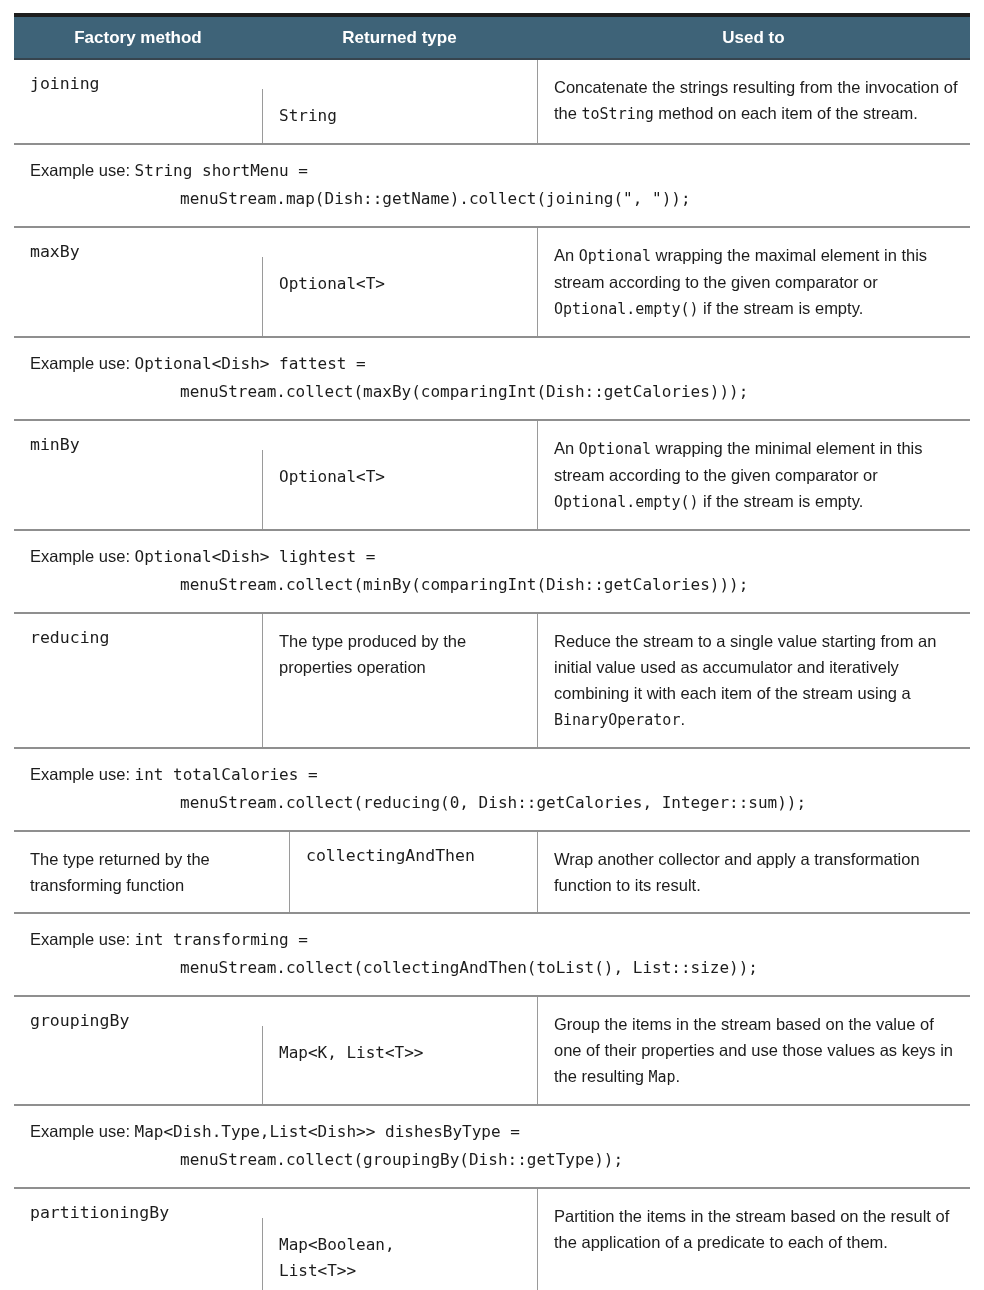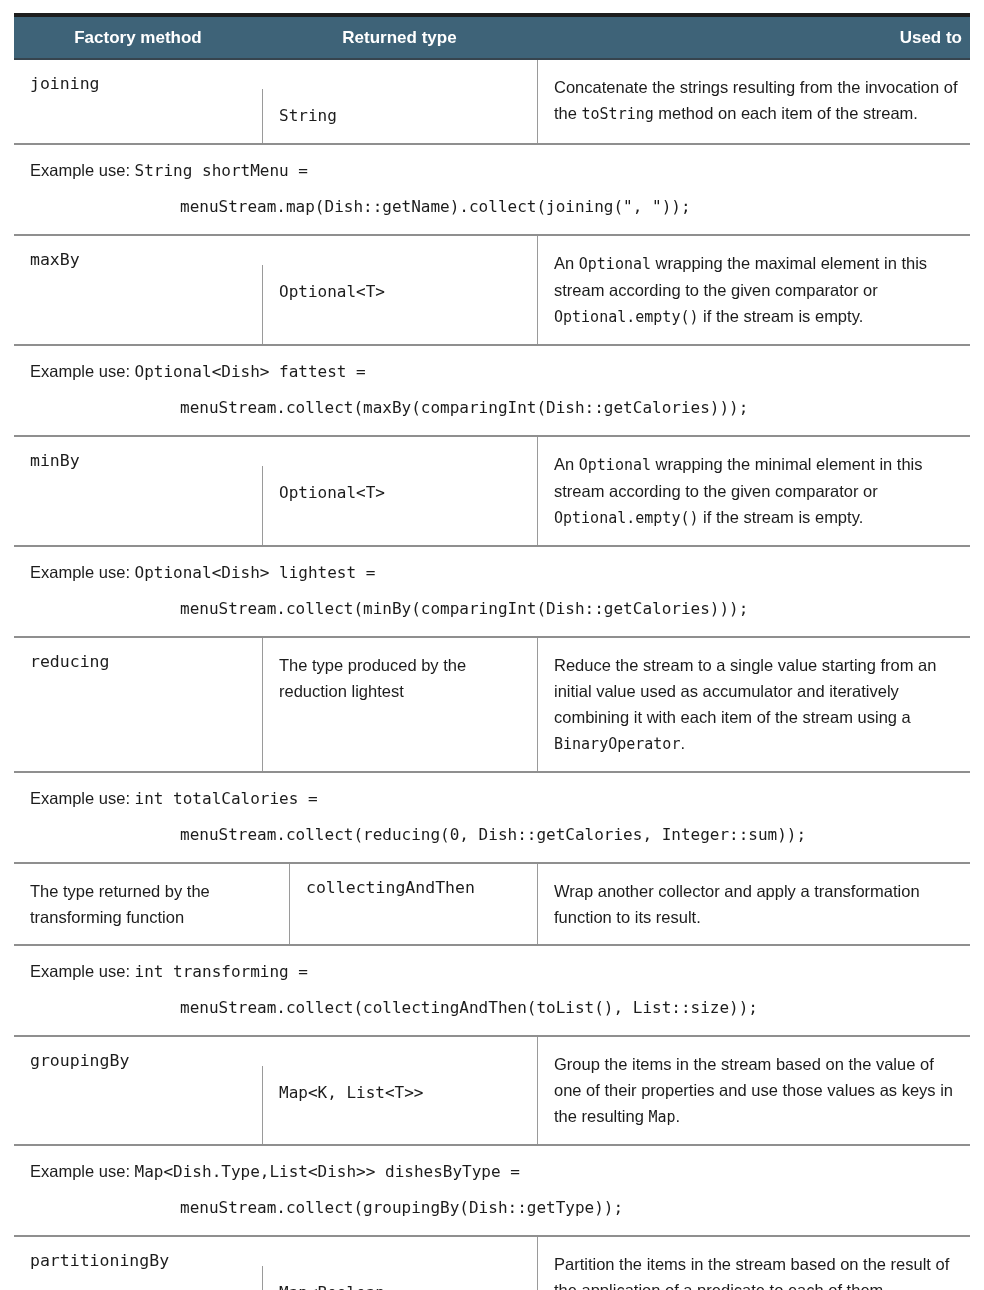--- a/index.html
+++ b/index.html
@@ -22,21 +22,21 @@
   }
   .th {
     color: #ffffff;
     font-weight: bold;
     font-size: 17px;
     text-align: center;
     padding: 11px 8px 10px 8px;
   }
   .th-1 { width: 248px; }
   .th-2 { width: 275px; }
-  .th-3 { flex: 1; text-align: right; }
+  .th-3 { flex: 1; }
 
   
   .method-row {
     display: flex;
     border-bottom: 2px solid #8f8f8f;
   }
   .cell { padding: 14px 16px 14px 16px; }
   .cell + .cell { border-left: 1px solid #9a9a9a; }
   .method-cell {
     width: 248px;
@@ -59,21 +59,20 @@
   .example-row {
     border-bottom: 2px solid #8f8f8f;
     padding: 11px 0 13px 0;
     font-size: 16.5px;
     line-height: 28px;
   }
   .ex-line1 { padding-left: 16px; white-space: nowrap; }
   .ex-code {
     font-family: "DejaVu Sans Mono", monospace;
     font-size: 16px;
-    margin-top: 8px;
   }
   .ex-line2 { padding-left: 166px; white-space: nowrap; }
 </style>
 </head>
 <body>
 
 <div class="table-wrap">
   <div class="thead">
     <div class="th th-1">Factory method</div>
     <div class="th th-2">Returned type</div>
@@ -116,21 +115,21 @@
         </div>
         <div class="example-row">
           <div class="ex-line1"><span class="ex-label">Example use: </span><span class="ex-code">Optional&lt;Dish&gt; lightest =</span></div>
           <div class="ex-line2 ex-code">menuStream.collect(minBy(comparingInt(Dish::getCalories)));</div>
         </div>
       </div>
       <div class="row-group">
         <div class="method-row">
           <div class="cell method-cell">reducing</div>
           <div class="cell type-cell">
-            <div class="type-line">The type produced by the reduction lightest</div>
+            <div class="type-line">The type produced by the properties operation</div>
           </div>
           <div class="cell desc-cell"><span class="desc-text">Reduce the stream to a single value starting from an initial value used as accumulator and iteratively combining it with each item of the stream using a </span><span class="inline-code">BinaryOperator</span><span class="desc-text">.</span></div>
         </div>
         <div class="example-row">
           <div class="ex-line1"><span class="ex-label">Example use: </span><span class="ex-code">int totalCalories =</span></div>
           <div class="ex-line2 ex-code">menuStream.collect(reducing(0, Dish::getCalories, Integer::sum));</div>
         </div>
       </div>
       <div class="row-group">
         <div class="method-row">

